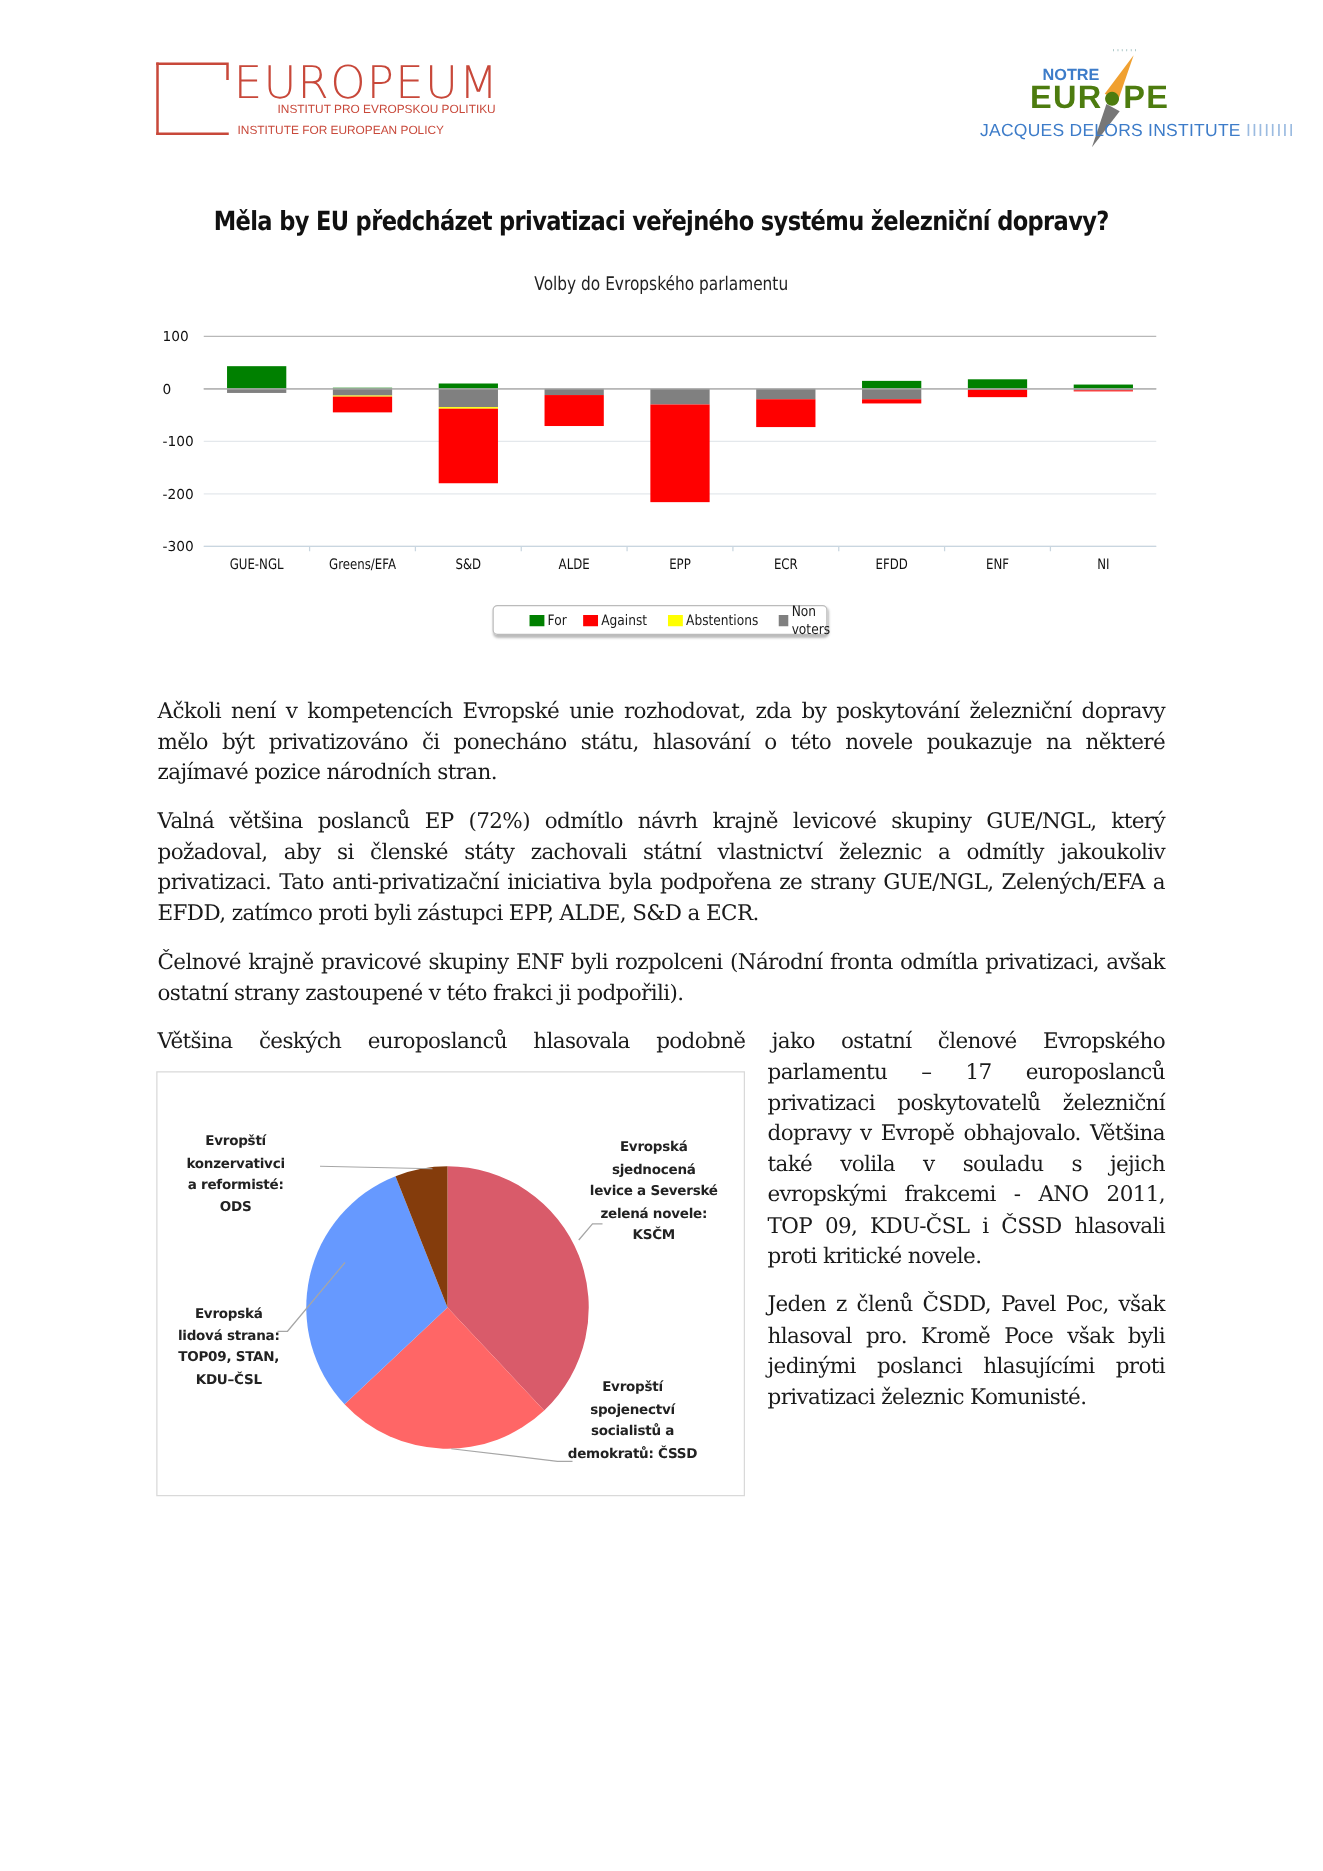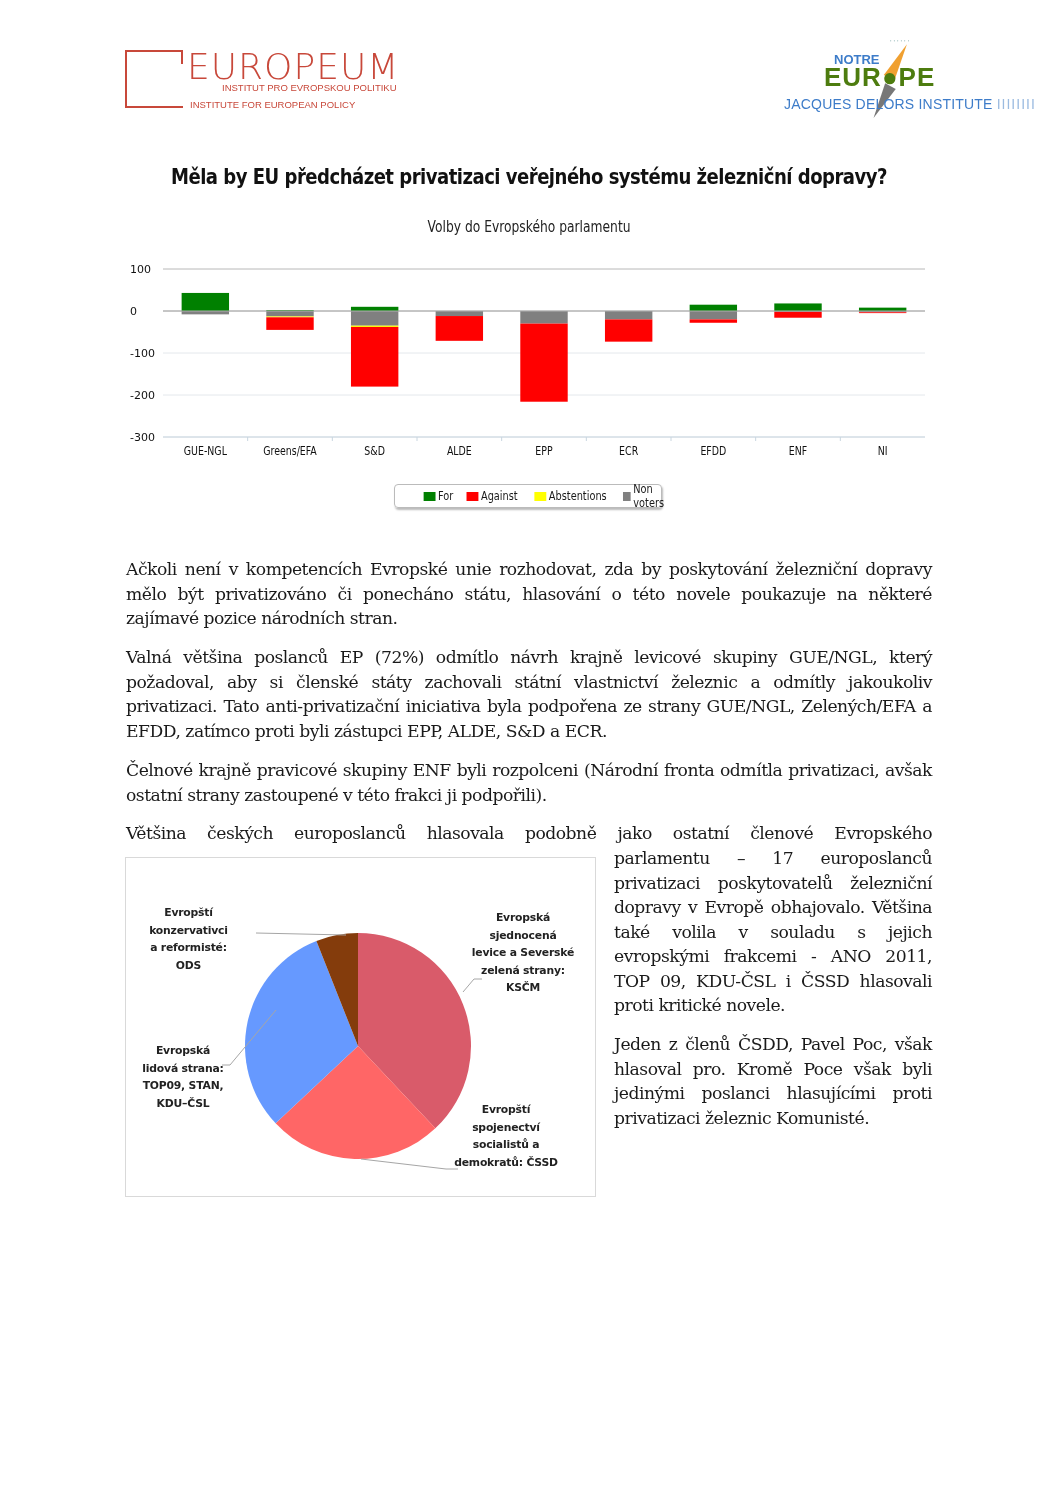--- a/index.html
+++ b/index.html
@@ -163,21 +163,21 @@
       <path d="M232,188 L190.4019255466314,82.93525709462759 A113,113 0 0 1 231.99999999999997,75 Z" fill="#843c0c"></path>
       <polyline points="337,134 348,121 356,121" fill="none" stroke="#a6a6a6" stroke-width="1"></polyline>
       <polyline points="235,301 320,311 332,311" fill="none" stroke="#a6a6a6" stroke-width="1"></polyline>
       <polyline points="150,152 104,207 96,207" fill="none" stroke="#a6a6a6" stroke-width="1"></polyline>
       <polyline points="130,75 220,77" fill="none" stroke="#a6a6a6" stroke-width="1"></polyline>
     </svg>
   <div class="pie-label" style="left:332px; top:51px; width:130px;" id="pl-0">
       <div>Evropská</div>
       <div>sjednocená</div>
       <div>levice a Severské</div>
-      <div>zelená strany:</div>
+      <div>zelená novele:</div>
       <div>KSČM</div>
     </div>
   <div class="pie-label" style="left:315px; top:243px; width:130px;" id="pl-1">
       <div>Evropští</div>
       <div>spojenectví</div>
       <div>socialistů a</div>
       <div>demokratů: ČSSD</div>
     </div>
   <div class="pie-label" style="left:2px; top:184px; width:110px;" id="pl-2">
       <div>Evropská</div>

